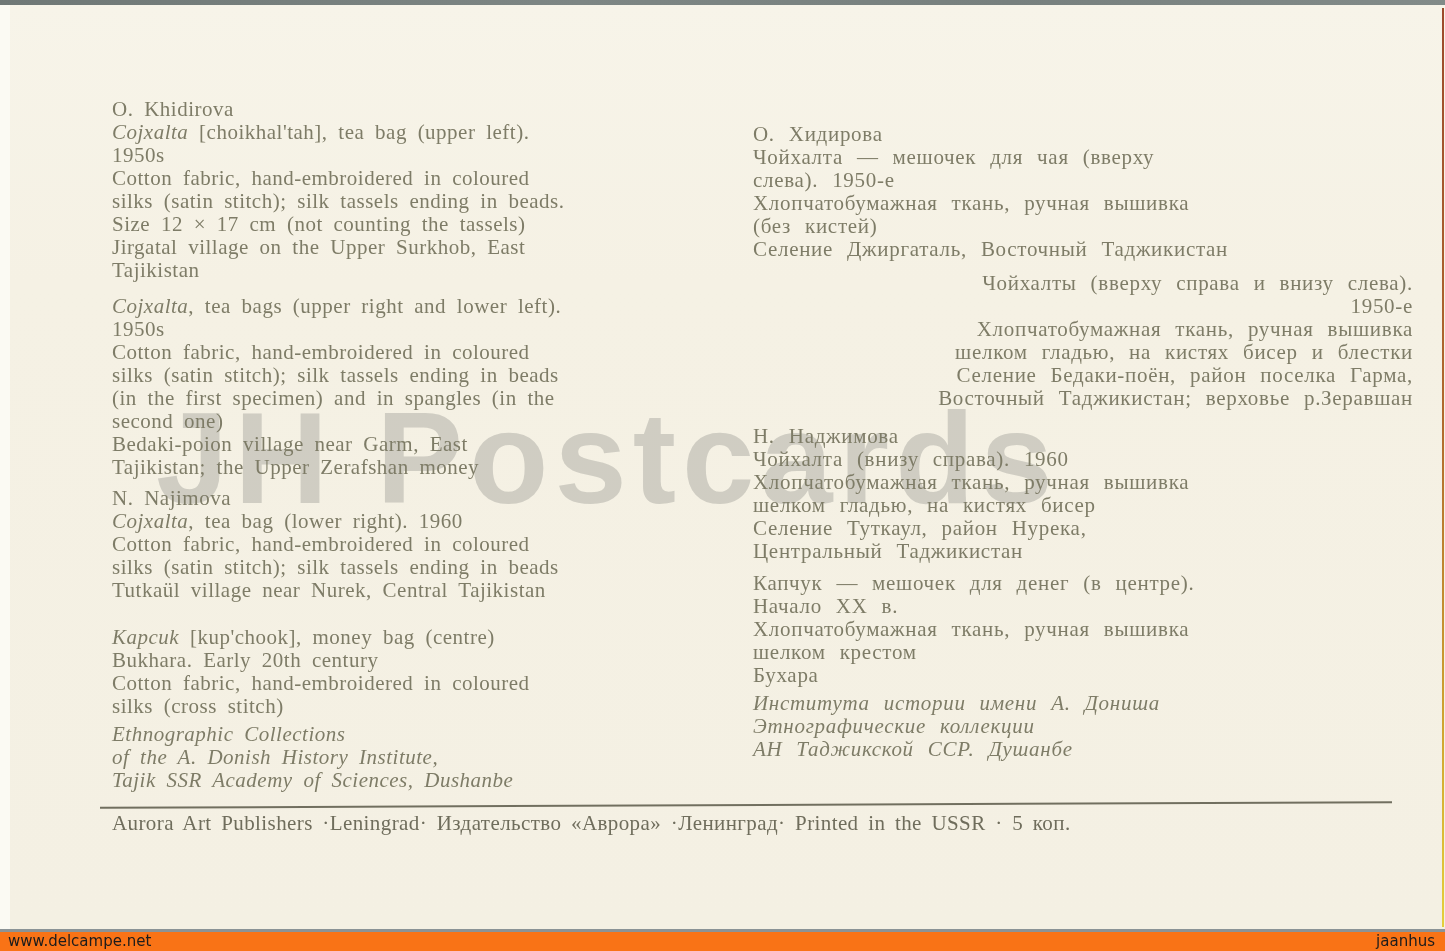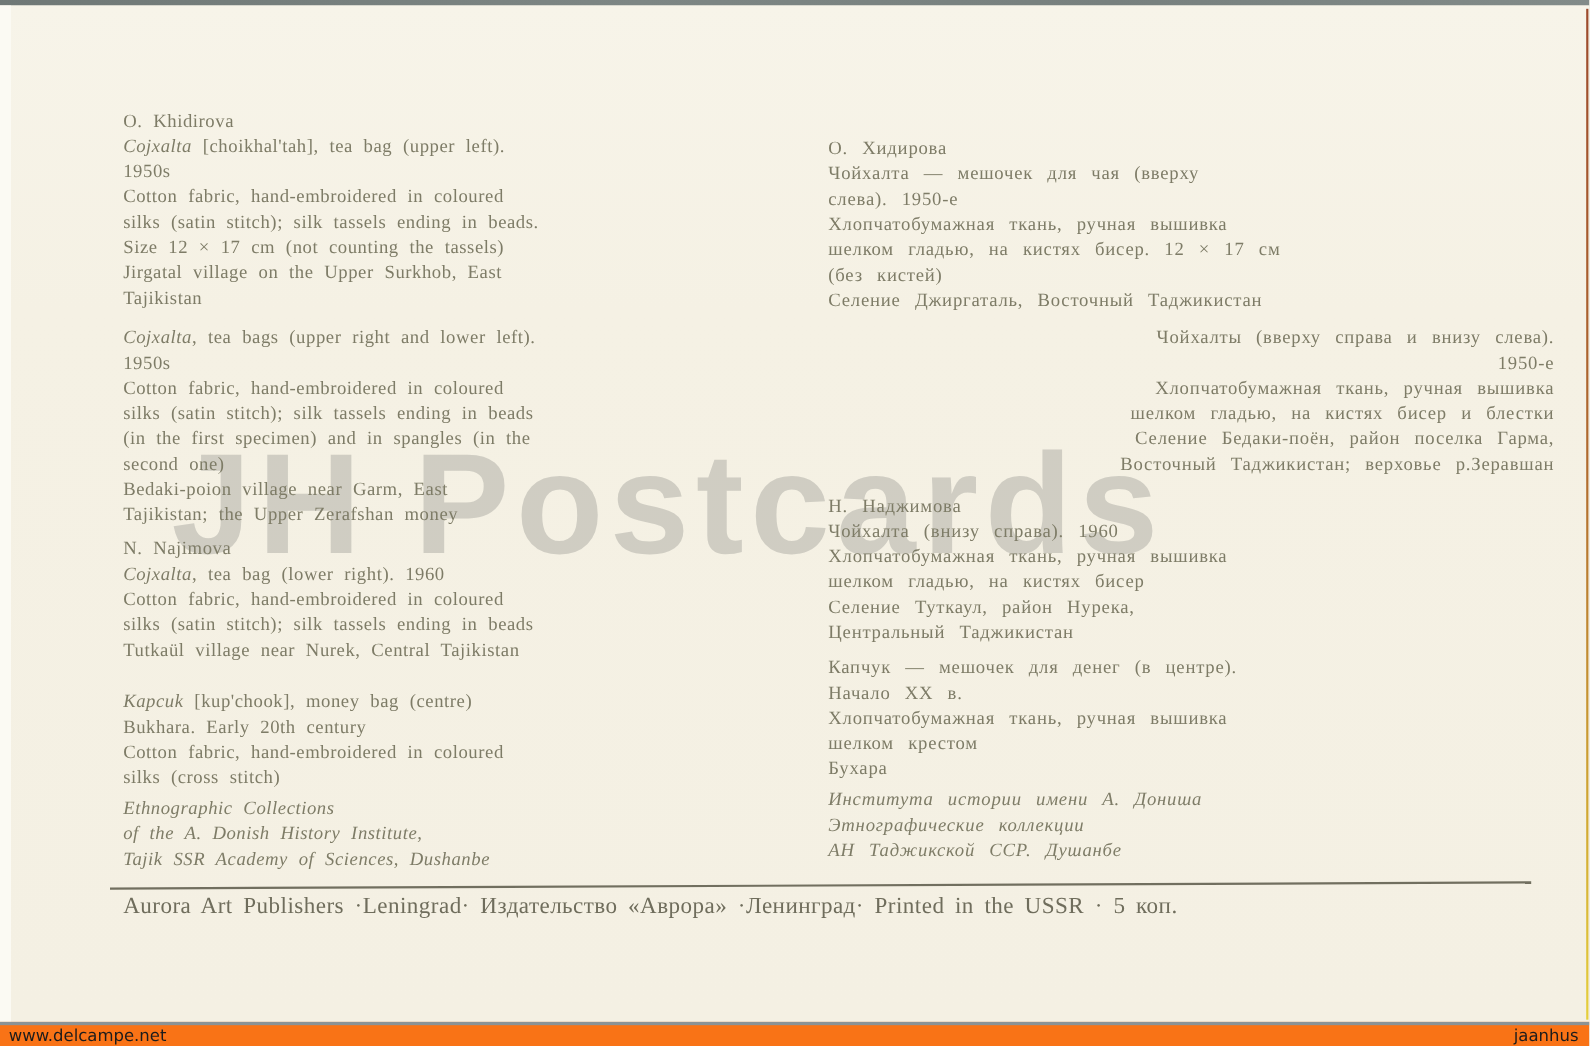--- a/index.html
+++ b/index.html
@@ -38,21 +38,21 @@
     color:rgba(148,148,141,0.38);
     white-space:nowrap;
     user-select:none;
   }
   .col{position:absolute;top:0;}
   .col-left{left:112px;width:620px;}
   .col-right{left:753px;width:660px;}
   .block{margin:0;}
   .line{
     white-space:nowrap;
-    font-size:17px;
+    font-size:21px;
     line-height:23px;
     letter-spacing:0.5px;
     word-spacing:5px;
   }
   .col-right .line{word-spacing:8px;letter-spacing:0.7px;}
   .block.italic .line{font-style:italic;}
   .line em{font-style:italic;}
   
   .col-left  .block:nth-of-type(1){margin-top:93px;}
   .col-left  .block:nth-of-type(2){margin-top:13px;}
@@ -135,21 +135,20 @@
           <div class="line">of the A. Donish History Institute,</div>
           <div class="line">Tajik SSR Academy of Sciences, Dushanbe</div>
         </div>
       </div>
     <div class="col col-right">
         <div class="block">
           <div class="line">О. Хидирова</div>
           <div class="line">Чойхалта — мешочек для чая (вверху</div>
           <div class="line">слева). 1950-е</div>
           <div class="line">Хлопчатобумажная ткань, ручная вышивка</div>
-          <div class="line">шелком гладью, на кистях бисер. 12 × 17 см</div>
           <div class="line">(без кистей)</div>
           <div class="line">Селение Джиргаталь, Восточный Таджикистан</div>
         </div>
         <div class="block">
           <div class="line">Чойхалты (вверху справа и внизу слева).</div>
           <div class="line">1950-е</div>
           <div class="line">Хлопчатобумажная ткань, ручная вышивка</div>
           <div class="line">шелком гладью, на кистях бисер и блестки</div>
           <div class="line">Селение Бедаки-поён, район поселка Гарма,</div>
           <div class="line">Восточный Таджикистан; верховье р.Зеравшан</div>

